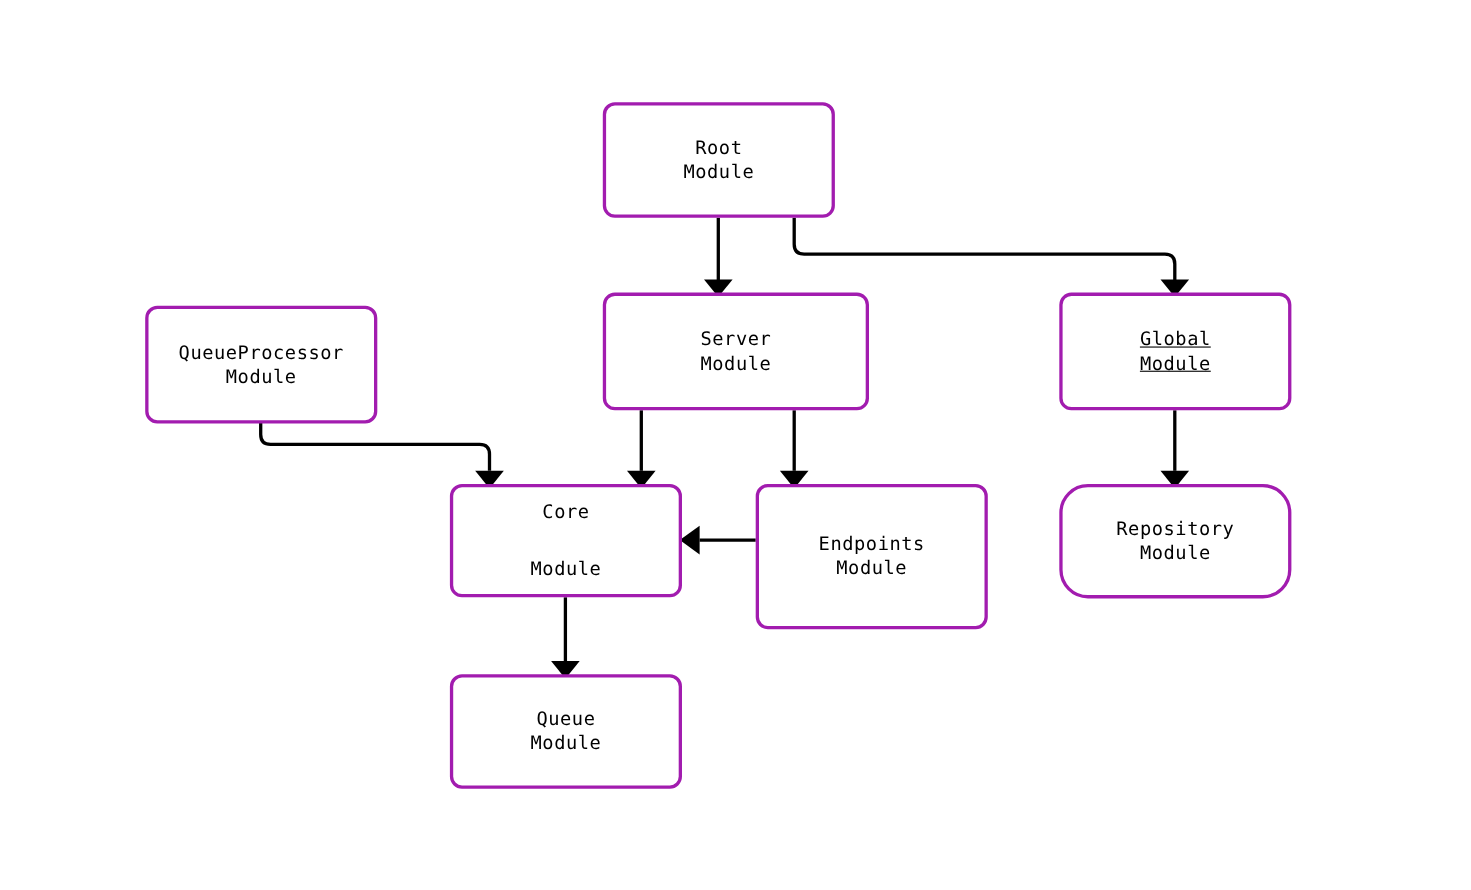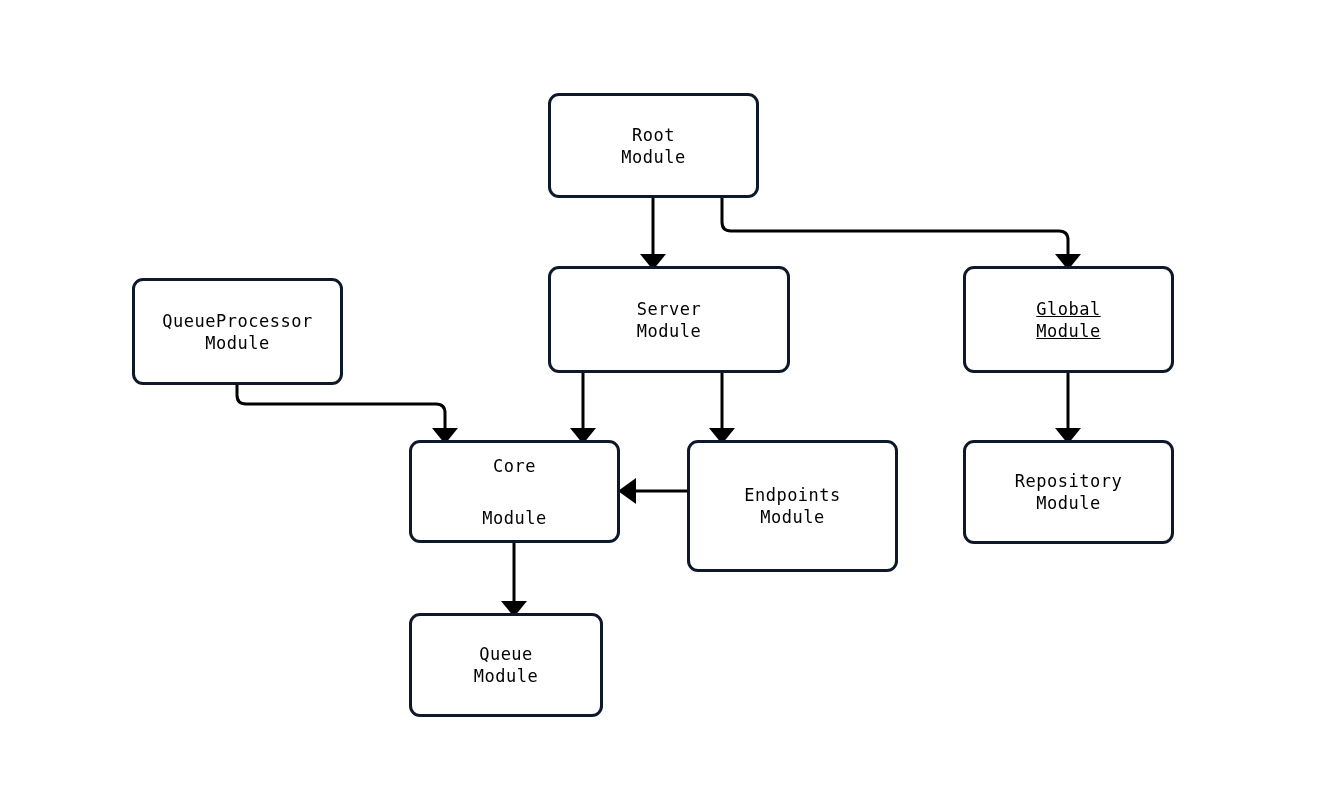--- a/index.html
+++ b/index.html
@@ -24,21 +24,21 @@
     position: absolute;
     top: 0;
     left: 0;
     width: 1337px;
     height: 809px;
   }
   .node {
     position: absolute;
     box-sizing: border-box;
     background: #ffffff;
-    border: 3px solid #0f172a;
+    border: 3px solid #a21caf;
     border-radius: 11px;
     display: flex;
     flex-direction: column;
     align-items: center;
     justify-content: center;
     z-index: 2;
   }
   .node-label {
     text-align: center;
     color: #000000;
@@ -120,23 +120,23 @@
   <div class="node" style="left:409px; top:440px; width:211px; height:103px;gap:30px;">
     <div class="node-label">Core</div>
     <div class="node-label">Module</div>
   </div>
 
   <div class="node" style="left:687px; top:440px; width:211px; height:132px;">
     <div class="node-label">Endpoints</div>
     <div class="node-label">Module</div>
   </div>
 
-  <div class="node" style="left:963px; top:440px; width:211px; height:104px;">
+  <div class="node" style="left:963px; top:440px; width:211px; height:104px;border-radius:26px;">
     <div class="node-label">Repository</div>
     <div class="node-label">Module</div>
   </div>
 
-  <div class="node" style="left:409px; top:613px; width:194px; height:104px;">
+  <div class="node" style="left:409px; top:613px; width:211px; height:104px;">
     <div class="node-label">Queue</div>
     <div class="node-label">Module</div>
   </div>
 
 </div>
 
 </body></html>

